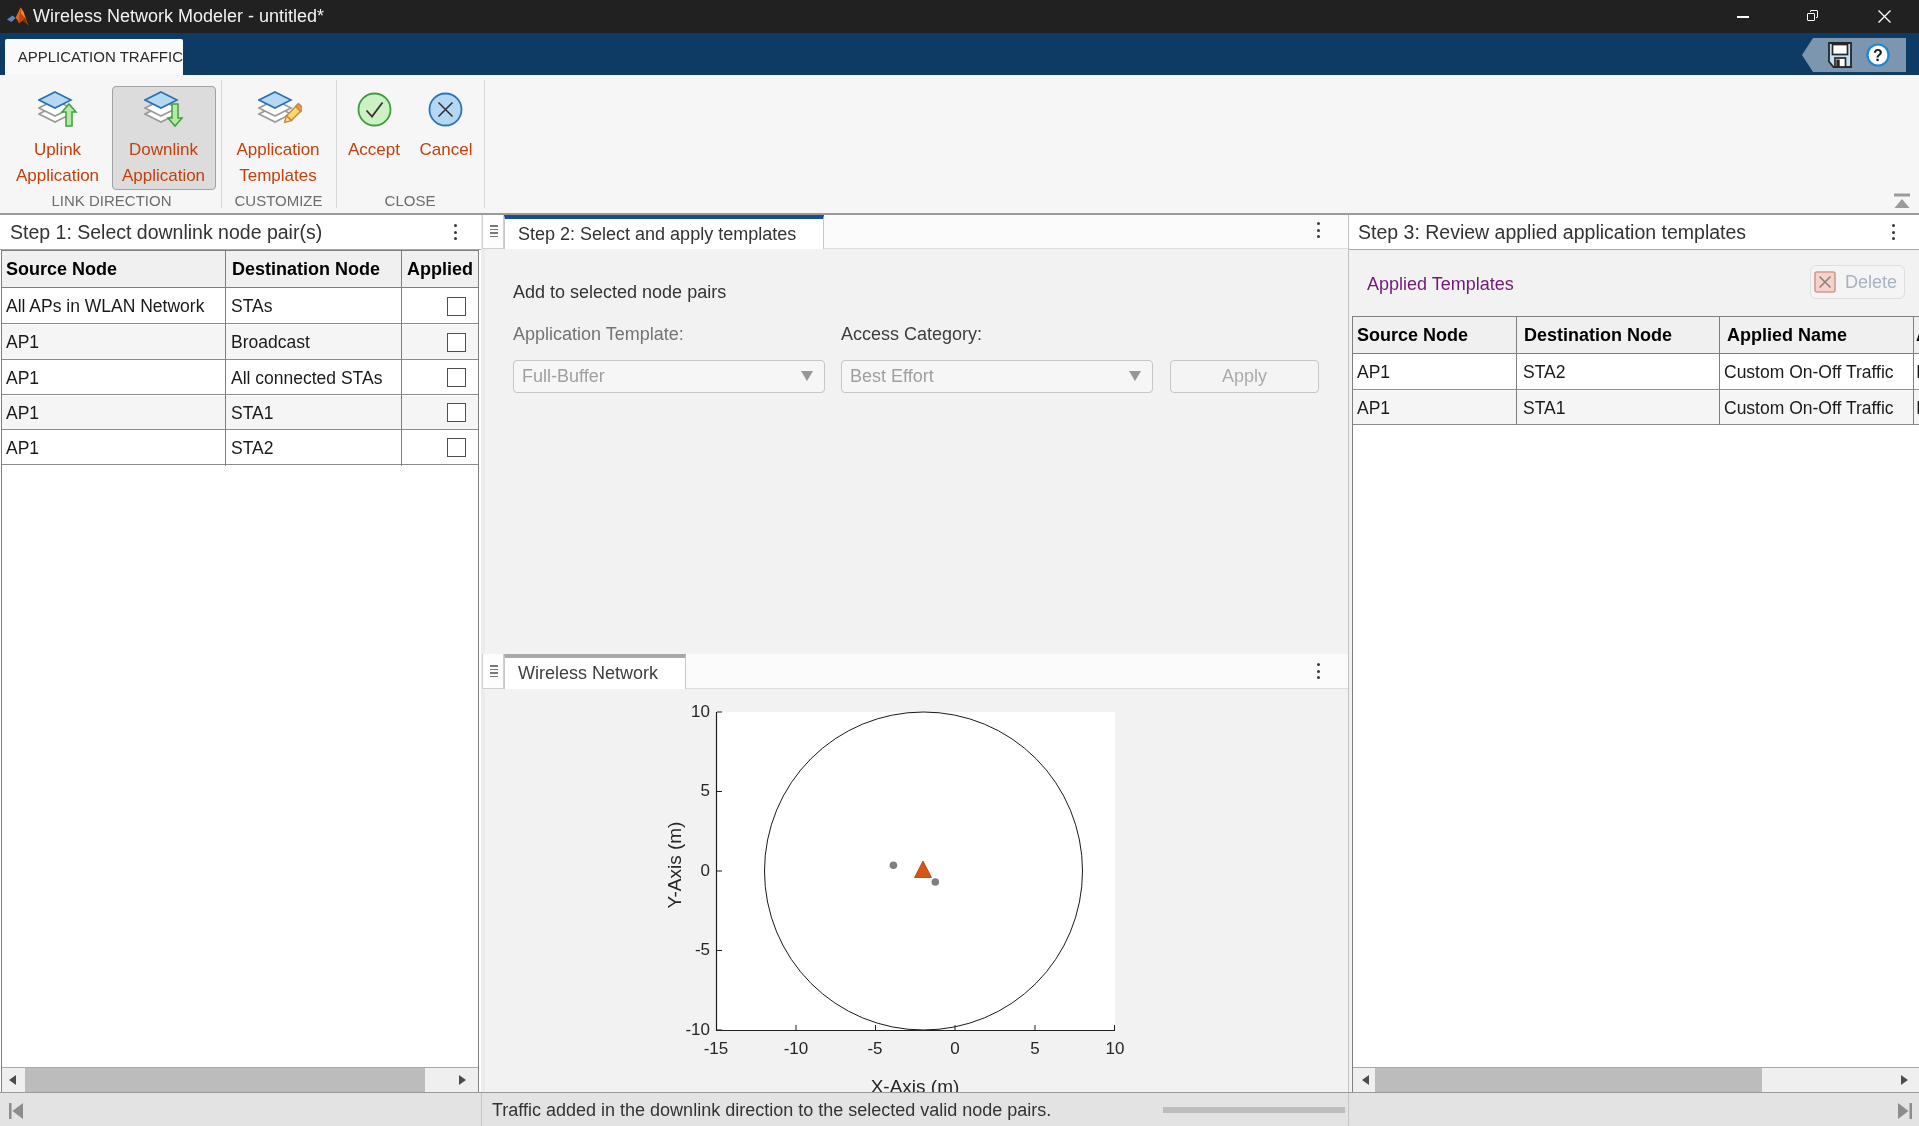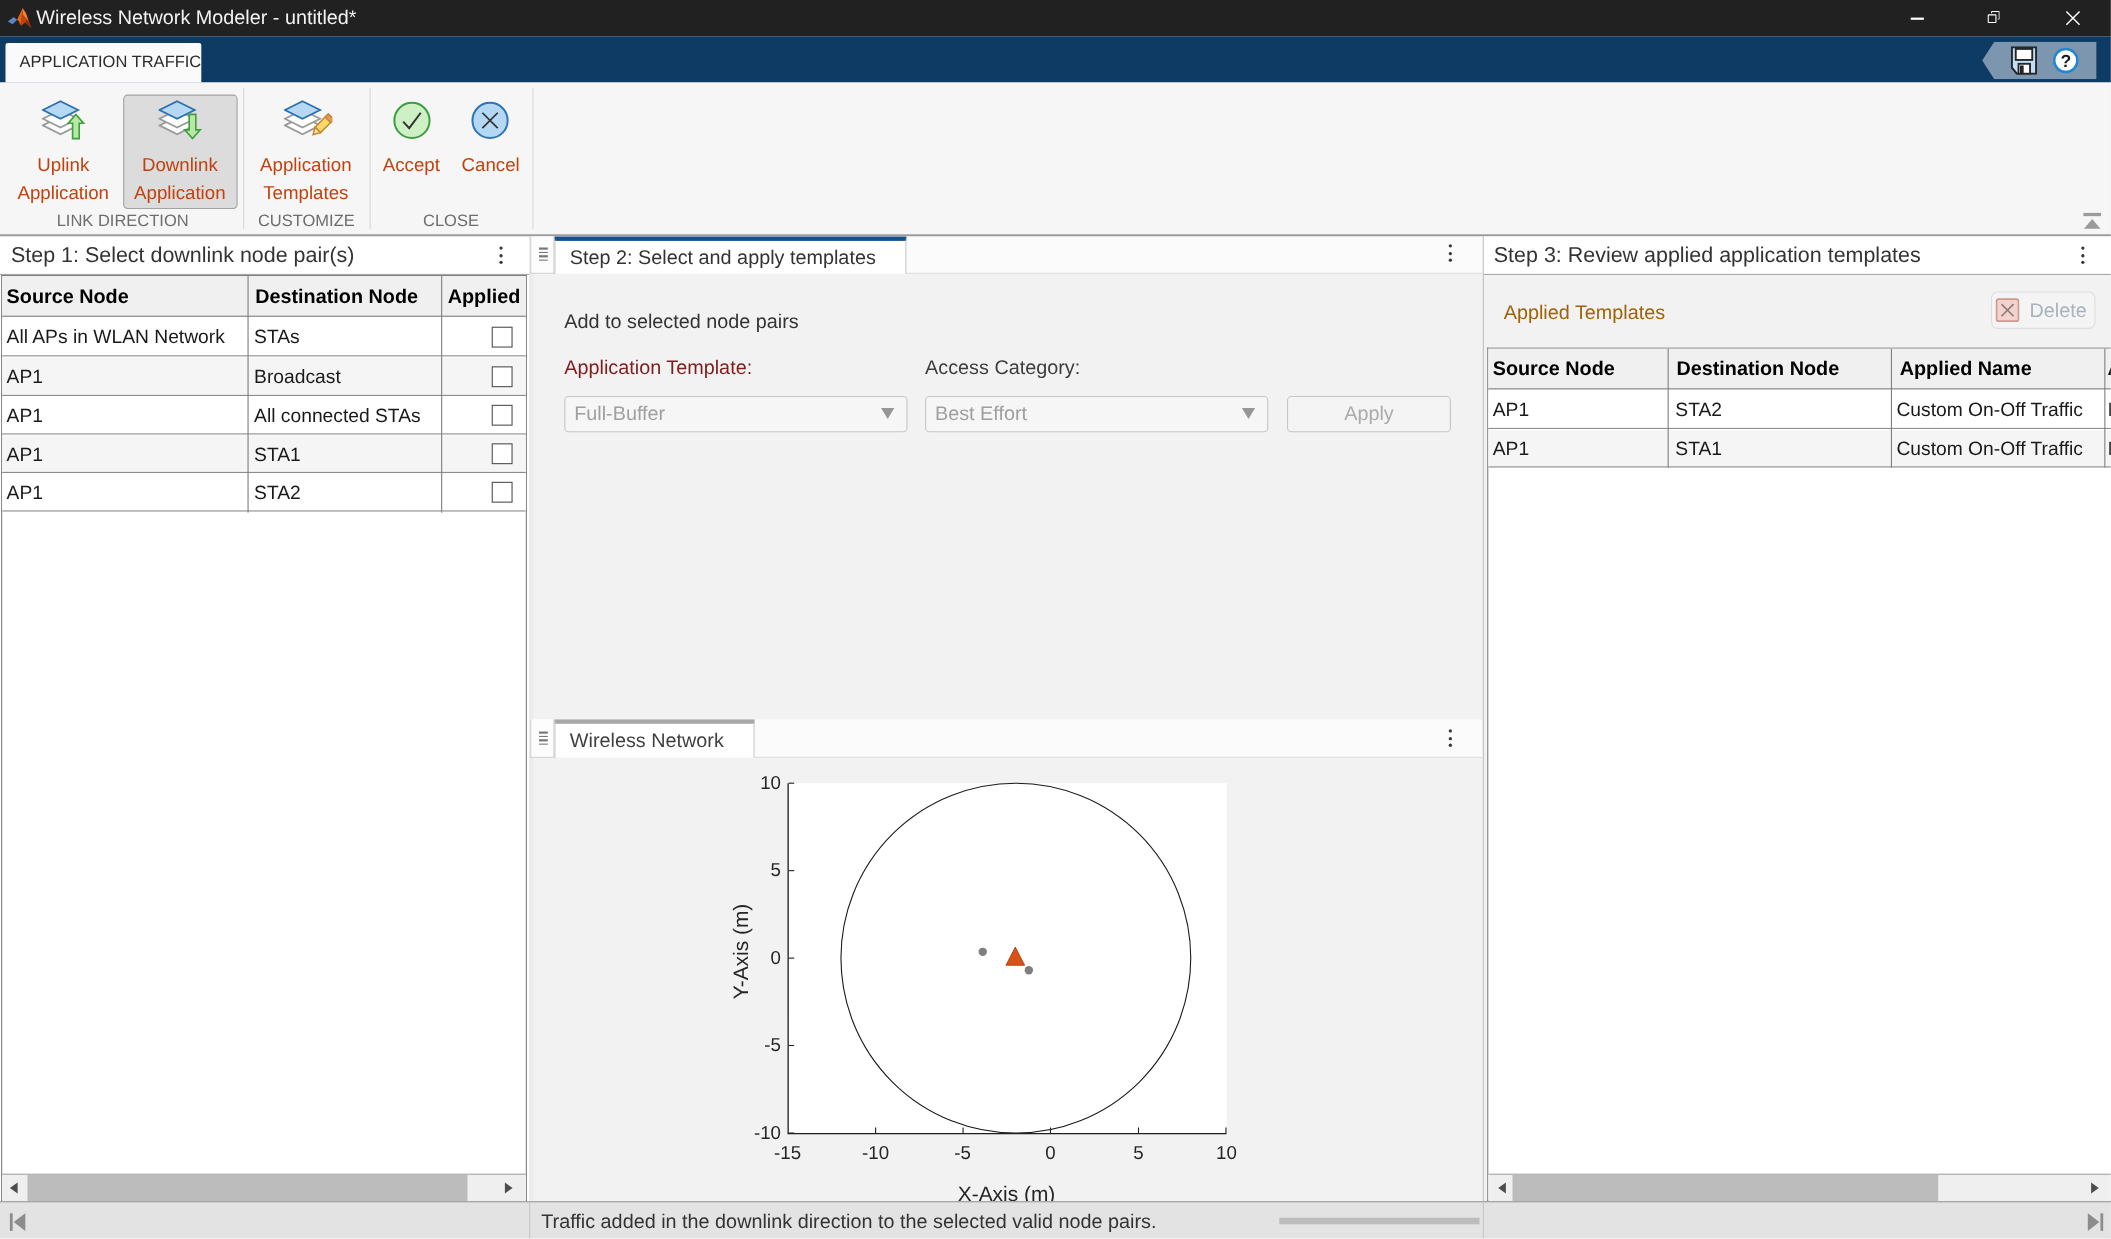--- a/index.html
+++ b/index.html
@@ -181,21 +181,21 @@
 </div>
 <div class="abs tab-active" style="left:504px; top:215px; width:320px; height:34px; border-top:4px solid #14518c;"></div>
 <div class="abs" style="left:518px; top:219px; height:30px; line-height:30px; font-size:18px; color:#333;">Step 2: Select and apply templates</div>
 <div class="abs kebab" style="left:1317px; top:222px;">
     <span></span>
     <span></span>
     <span></span>
   </div>
 <div class="abs" style="left:485px; top:249px; width:863px; height:404px; background:#f2f2f2;"></div>
 <div class="abs" style="left:513px; top:278px; font-size:18px; color:#333; height:28px; line-height:28px;">Add to selected node pairs</div>
-<div class="abs" style="left:513px; top:320px; font-size:18px; color:#7f1d1d; height:28px; line-height:28px;">Application Template:</div>
+<div class="abs" style="left:513px; top:320px; font-size:18px; color:#737373; height:28px; line-height:28px;">Application Template:</div>
 <div class="abs" style="left:841px; top:320px; font-size:18px; color:#3d3d3d; height:28px; line-height:28px;">Access Category:</div>
 <div class="abs ddown" style="left:513px; top:360px; width:312px; height:33px; line-height:31px; padding-left:8px;">Full-Buffer</div>
 <div class="abs arrL" style="left:801px; top:371px; border-width:10px 6px 0 6px; border-color:#969696 transparent transparent transparent;"></div>
 <div class="abs ddown" style="left:841px; top:360px; width:312px; height:33px; line-height:31px; padding-left:8px;">Best Effort</div>
 <div class="abs arrL" style="left:1129px; top:371px; border-width:10px 6px 0 6px; border-color:#969696 transparent transparent transparent;"></div>
 <div class="abs ddown" style="left:1170px; top:360px; width:149px; height:33px; line-height:31px; text-align:center; color:#ababab; background:#f4f4f4;">Apply</div>
 
 <div class="abs tabbar" style="left:485px; top:654px; width:863px; height:35px;"></div>
 <div class="abs handlebox" style="left:482px; top:654px; width:22px; height:35px;">
   <div class="hbar" style="top:11px;"></div>
@@ -251,21 +251,21 @@
 
 <div class="abs" style="left:1348px; top:215px; width:571px; height:877px; background:#f2f2f2; border-left:1px solid #c0c0c0;"></div>
 <div class="abs" style="left:1349px; top:215px; width:570px; height:35px; background:#fff;"></div>
 <div class="abs ptitle" style="left:1358px; top:215px; height:35px; line-height:35px;">Step 3: Review applied application templates</div>
 <div class="abs" style="left:1349px; top:249px; width:570px; height:1px; background:#a8a8a8;"></div>
 <div class="abs kebab" style="left:1892px; top:224px;">
     <span></span>
     <span></span>
     <span></span>
   </div>
-<div class="abs" style="left:1367px; top:270px; font-size:18px; color:#a16207; height:28px; line-height:28px;">Applied Templates</div>
+<div class="abs" style="left:1367px; top:270px; font-size:18px; color:#701a75; height:28px; line-height:28px;">Applied Templates</div>
 
 <div class="abs" style="left:1810px; top:265px; width:95px; height:34px; border:1px solid #dedede; border-radius:6px; background:#f4f4f4;"></div>
 <svg class="abs" style="left:1814px; top:271px;" width="22" height="22" viewBox="0 0 22 22">
   <rect x="1" y="1" width="20" height="20" rx="2" fill="#f5d3cd" stroke="#cf9a91" stroke-width="1.6"></rect>
   <path d="M5.5,5.5 L16.5,16.5 M16.5,5.5 L5.5,16.5" stroke="#8f7f7b" stroke-width="1.6"></path>
 </svg>
 <div class="abs" style="left:1845px; top:265px; width:58px; height:34px; line-height:34px; font-size:18px; color:#a9b2c0;">Delete</div>
 
 <div class="abs" style="left:1352px; top:316px; width:567px; height:776px; background:#fff; border:1px solid #7f7f7f; border-right:none;"></div>
 <div class="abs" style="left:1353px; top:317px; width:566px; height:37px; background:#f0f0f0; border-bottom:1px solid #7f7f7f;"></div>

